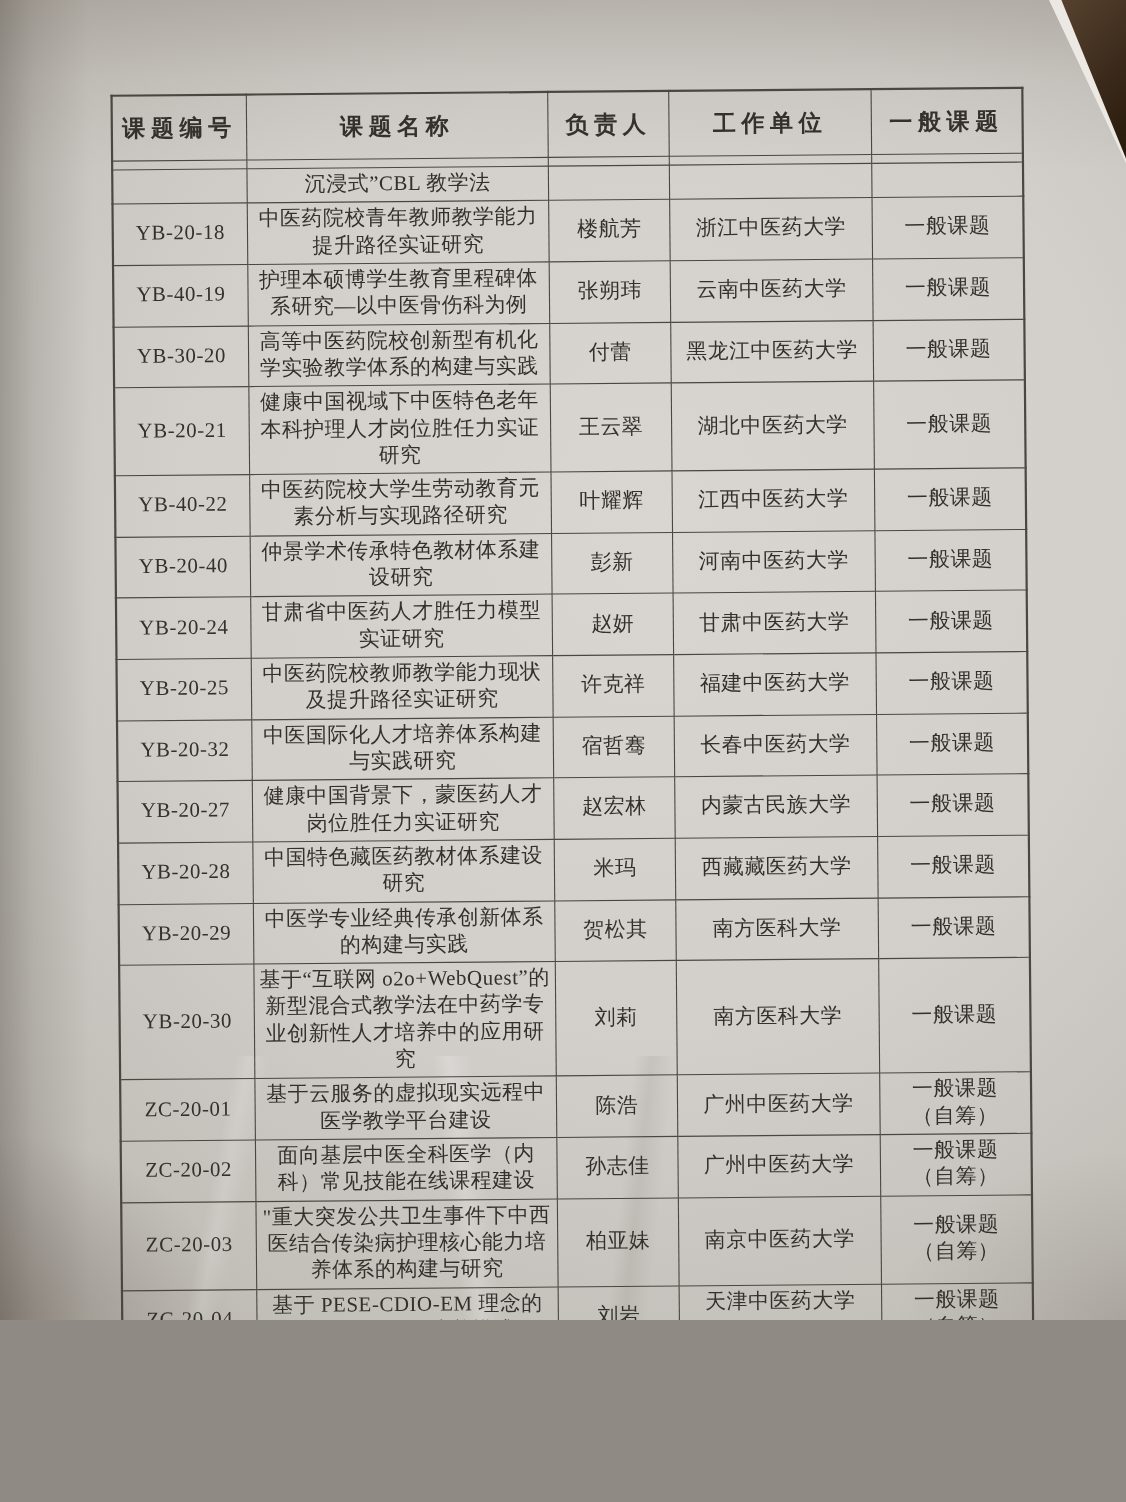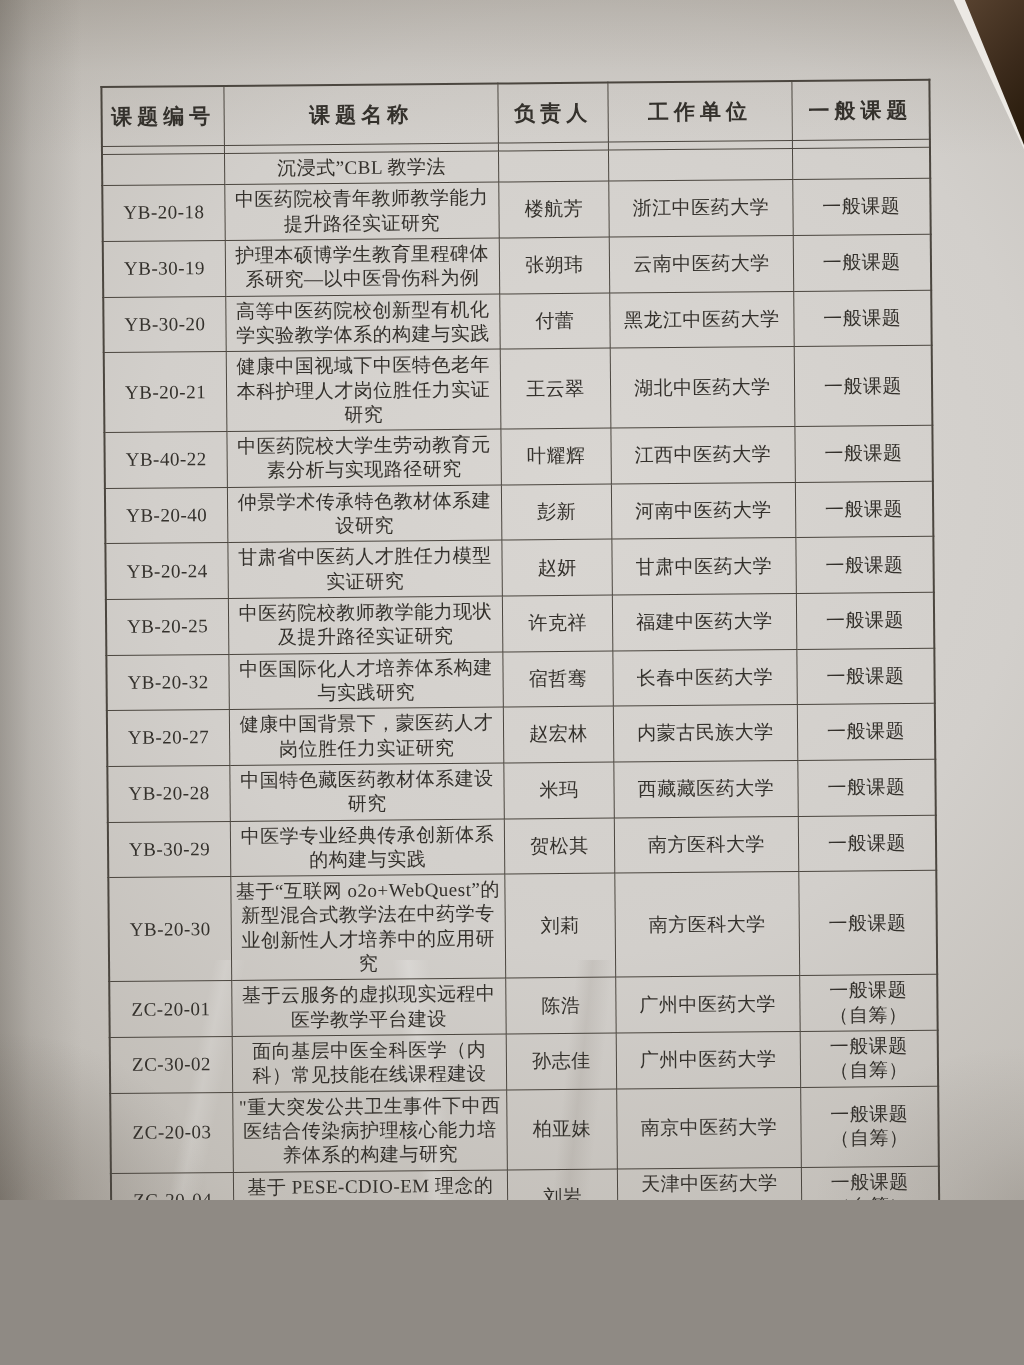--- a/index.html
+++ b/index.html
@@ -117,21 +117,21 @@
     <td class="c-cat"></td>
   </tr>
           <tr>
     <td class="c-id">YB-20-18</td>
     <td class="c-name">中医药院校青年教师教学能力提升路径实证研究</td>
     <td class="c-person">楼航芳</td>
     <td class="c-unit">浙江中医药大学</td>
     <td class="c-cat">一般课题</td>
   </tr>
           <tr>
-    <td class="c-id">YB-30-19</td>
+    <td class="c-id">YB-40-19</td>
     <td class="c-name">护理本硕博学生教育里程碑体系研究—以中医骨伤科为例</td>
     <td class="c-person">张朔玮</td>
     <td class="c-unit">云南中医药大学</td>
     <td class="c-cat">一般课题</td>
   </tr>
           <tr>
     <td class="c-id">YB-30-20</td>
     <td class="c-name">高等中医药院校创新型有机化学实验教学体系的构建与实践</td>
     <td class="c-person">付蕾</td>
     <td class="c-unit">黑龙江中医药大学</td>
@@ -187,21 +187,21 @@
     <td class="c-cat">一般课题</td>
   </tr>
           <tr>
     <td class="c-id">YB-20-28</td>
     <td class="c-name">中国特色藏医药教材体系建设研究</td>
     <td class="c-person">米玛</td>
     <td class="c-unit">西藏藏医药大学</td>
     <td class="c-cat">一般课题</td>
   </tr>
           <tr>
-    <td class="c-id">YB-30-29</td>
+    <td class="c-id">YB-20-29</td>
     <td class="c-name">中医学专业经典传承创新体系的构建与实践</td>
     <td class="c-person">贺松其</td>
     <td class="c-unit">南方医科大学</td>
     <td class="c-cat">一般课题</td>
   </tr>
           <tr>
     <td class="c-id">YB-20-30</td>
     <td class="c-name">基于“互联网 o2o+WebQuest”的新型混合式教学法在中药学专业创新性人才培养中的应用研究</td>
     <td class="c-person">刘莉</td>
     <td class="c-unit">南方医科大学</td>
@@ -209,21 +209,21 @@
   </tr>
           <tr>
     <td class="c-id">ZC-20-01</td>
     <td class="c-name">基于云服务的虚拟现实远程中医学教学平台建设</td>
     <td class="c-person">陈浩</td>
     <td class="c-unit">广州中医药大学</td>
     <td class="c-cat">一般课题
 （自筹）</td>
   </tr>
           <tr>
-    <td class="c-id">ZC-30-02</td>
+    <td class="c-id">ZC-20-02</td>
     <td class="c-name">面向基层中医全科医学（内科）常见技能在线课程建设</td>
     <td class="c-person">孙志佳</td>
     <td class="c-unit">广州中医药大学</td>
     <td class="c-cat">一般课题
 （自筹）</td>
   </tr>
           <tr>
     <td class="c-id">ZC-20-03</td>
     <td class="c-name">"重大突发公共卫生事件下中西医结合传染病护理核心能力培养体系的构建与研究</td>
     <td class="c-person">柏亚妹</td>

